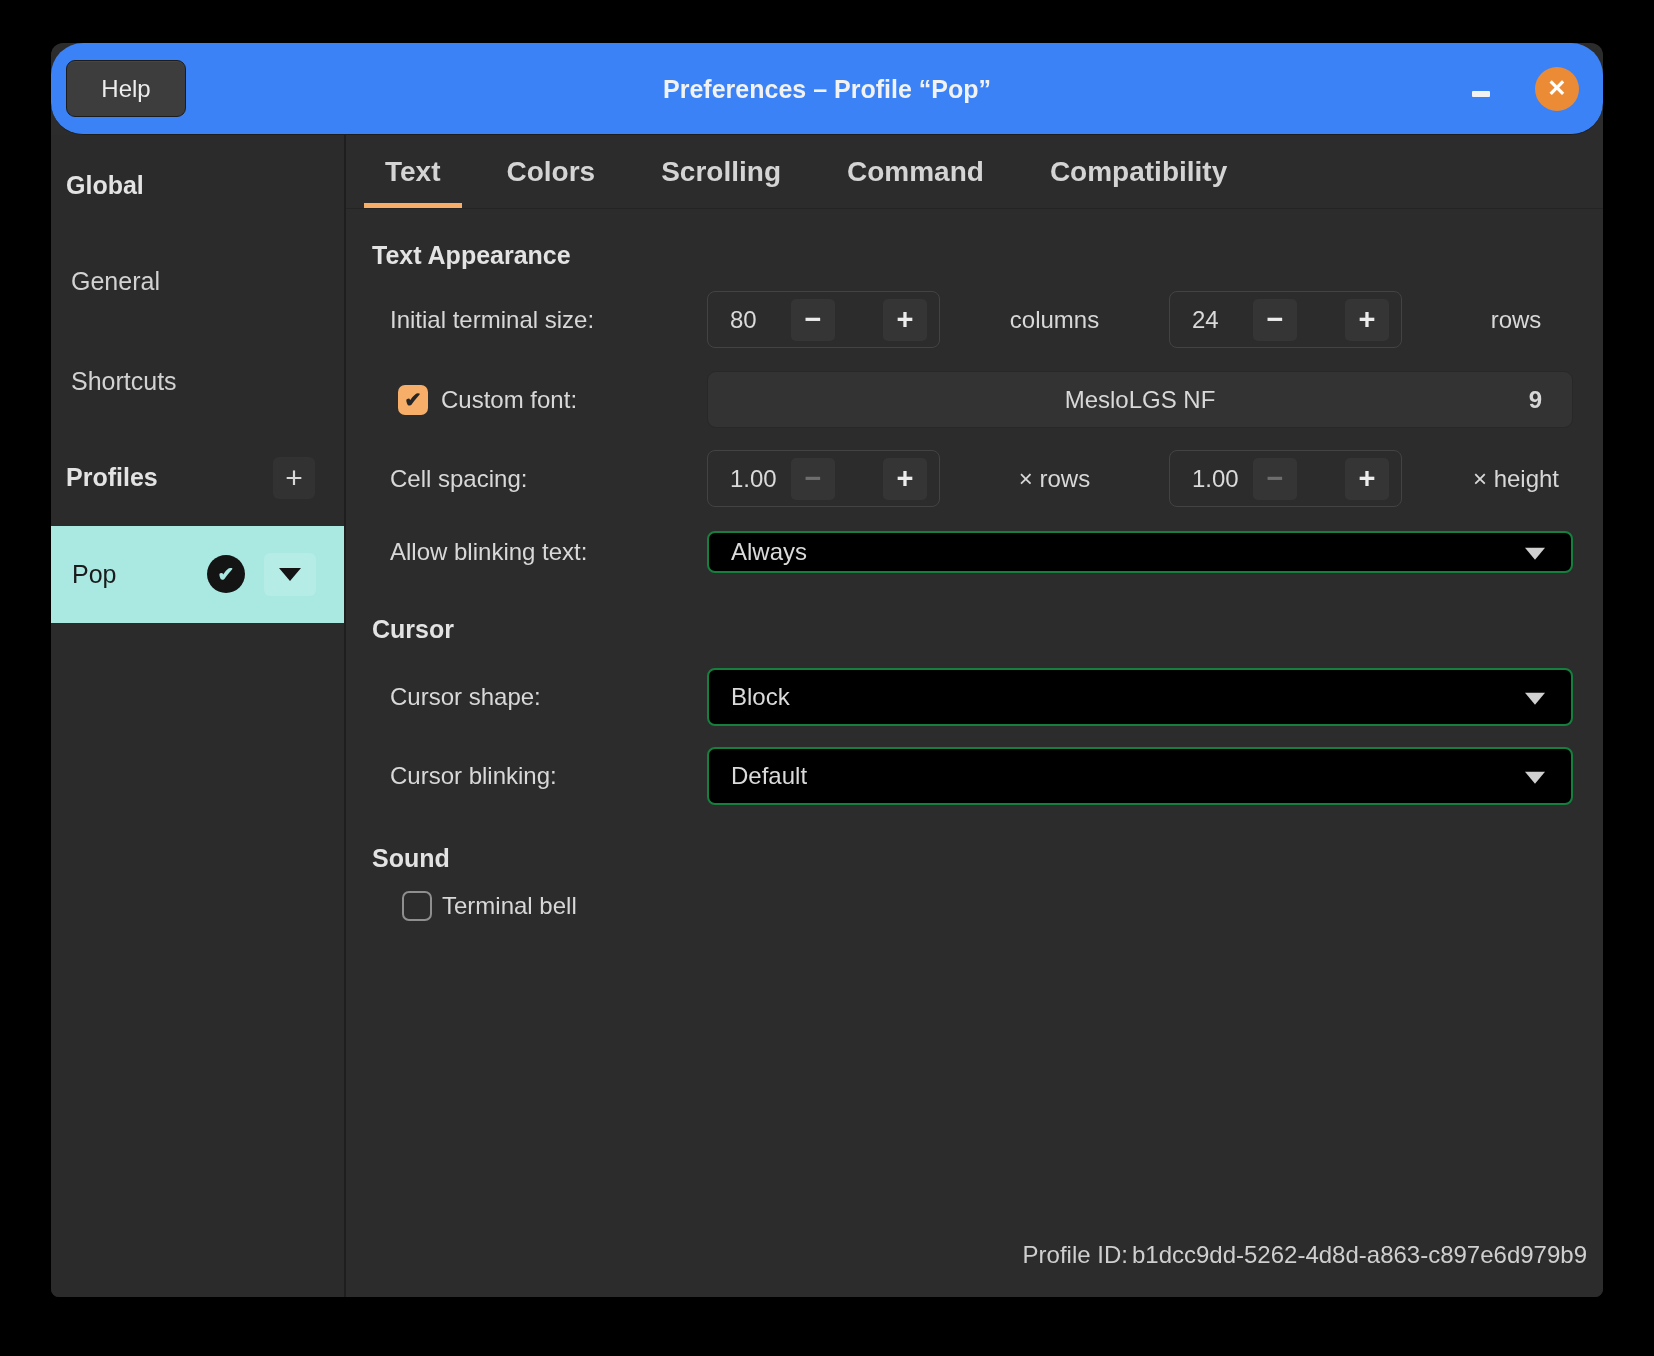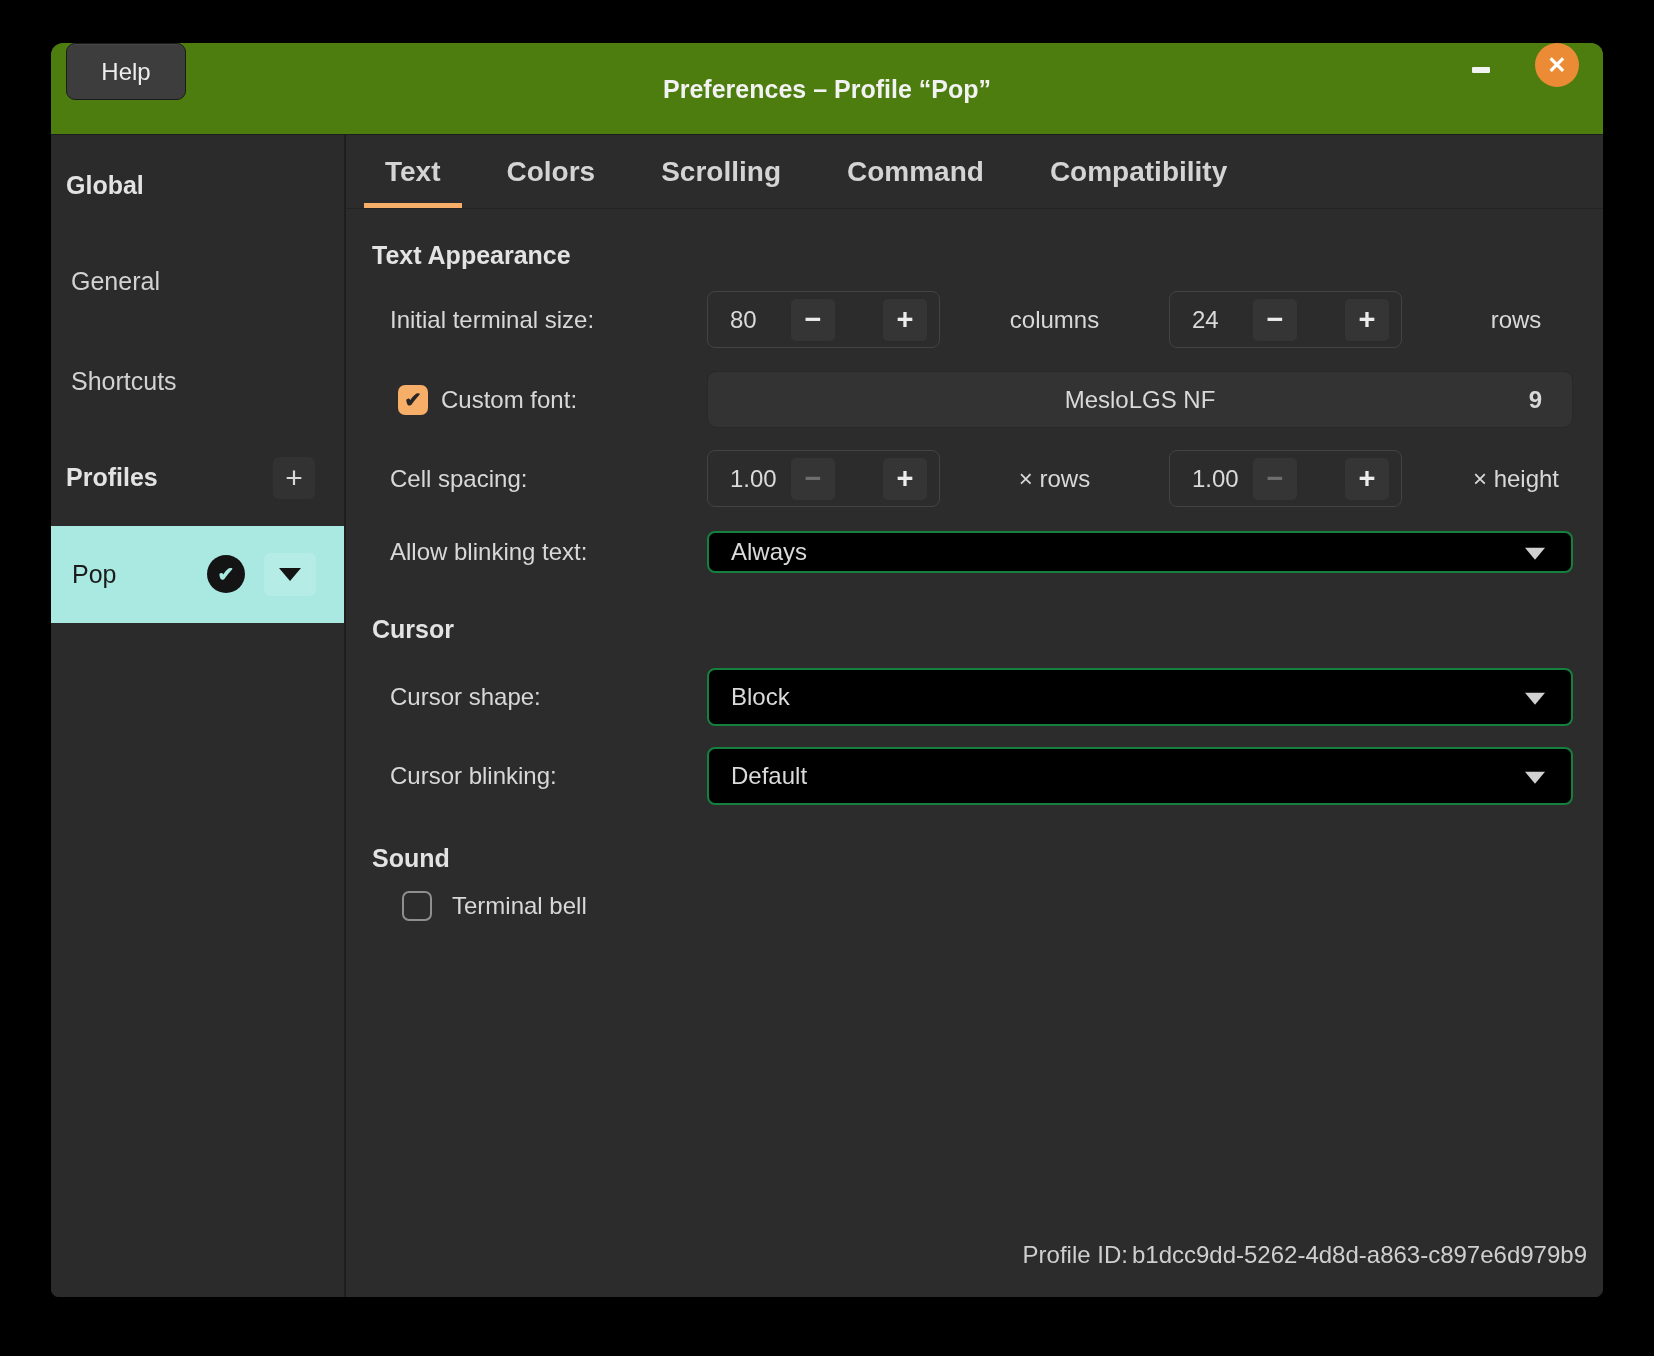--- a/index.html
+++ b/index.html
@@ -3,22 +3,22 @@
 <meta charset="utf-8">
 <style>
   * { margin:0; padding:0; box-sizing:border-box; }
   html,body { width:1654px; height:1356px; background:#000; font-family:"Liberation Sans", sans-serif; }
 
   .window { position:absolute; left:51px; top:43px; width:1552px; height:1254px;
             background:#2c2c2c; border-radius:12px 12px 8px 8px; overflow:hidden;
             display:flex; flex-direction:column; }
 
   
-  .titlebar { flex:none; height:92px; background:#4d7c0f; border-bottom:1px solid #1d1d1d;
-              display:flex; align-items:flex-start; position:relative; }
+  .titlebar { flex:none; height:92px; background:#3b82f6; border-bottom:1px solid #1d1d1d;
+              display:flex; align-items:center; position:relative;border-radius:32px; }
   .help-btn { margin-left:15px; width:120px; height:57px; background:#3d3d3d;
               border:1px solid #1c1c1c; border-radius:9px; color:#ededed; font-size:24px;
               display:flex; align-items:center; justify-content:center;
               box-shadow: inset 0 1px 0 rgba(255,255,255,0.05); }
   .title { position:absolute; left:50%; top:50%; transform:translate(-50%,-50%);
            color:#f2f2f2; font-weight:bold; font-size:25px; white-space:nowrap; }
   .win-controls { margin-left:auto; display:flex; align-items:center; gap:34px; margin-right:24px; }
   .min-btn { width:40px; height:40px; display:flex; align-items:center; justify-content:center; }
   .min-bar { width:18px; height:6px; background:#f2f2f2; border-radius:1px; margin-top:10px; }
   .close-btn { width:44px; height:44px; border-radius:50%; background:#eb8b36; color:#fff;
@@ -97,21 +97,21 @@
   .font-size { position:absolute; right:30px; top:50%; transform:translateY(-50%);
                font-size:24px; font-weight:bold; color:#d8d8d8; }
 
   .dropdown { flex:1; height:100%; background:#000000; border:2px solid #15803d; border-radius:8px;
               position:relative; display:flex; align-items:center; padding-left:22px; }
   .dd-value { font-size:24px; color:#dadada; }
   .dd-caret { position:absolute; right:26px; top:50%; transform:translateY(-35%);
               width:0; height:0; border-left:10px solid transparent; border-right:10px solid transparent;
               border-top:12px solid #d0d0d0; }
 
-  .bell-row { padding-left:30px; display:flex; align-items:center; gap:20px; font-size:24px; color:#d8d8d8; }
+  .bell-row { padding-left:30px; display:flex; align-items:center; gap:10px; font-size:24px; color:#d8d8d8; }
 
   .footer { position:absolute; right:16px; bottom:28px; font-size:24px; color:#cfcfcf;
             display:flex; gap:4px; }
 </style>
 </head>
 <body>
 
 <div class="window">
 
   <div class="titlebar">

